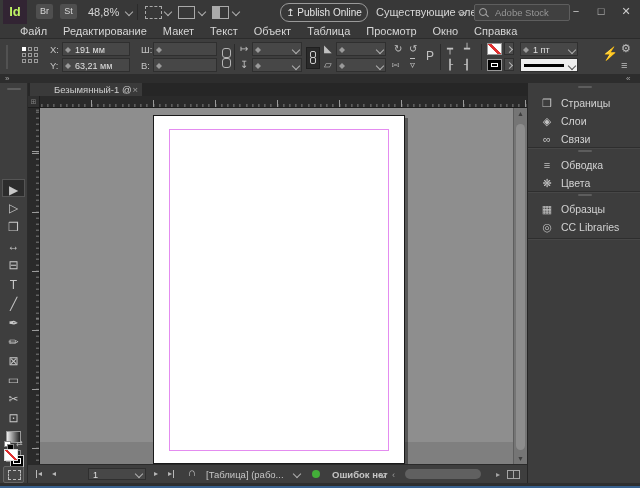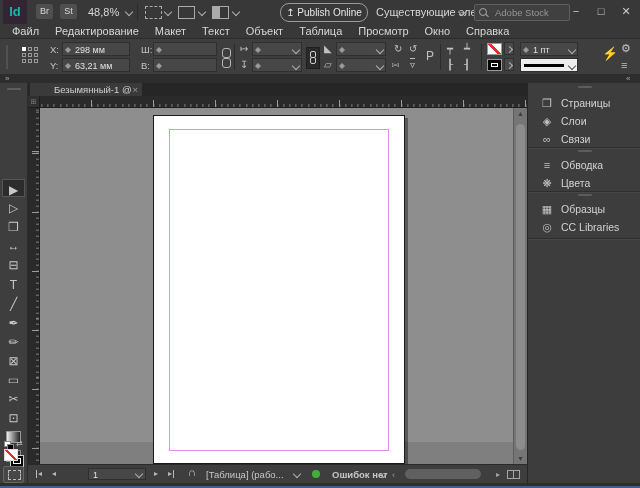--- a/index.html
+++ b/index.html
@@ -1,41 +1,41 @@
 <!DOCTYPE html>
 <html><head>
 <meta charset="utf-8">
 <style>
   html,body{margin:0;padding:0;background:#1e1e1e;}
   #app{position:relative;width:640px;height:488px;background:#3e3e3e;overflow:hidden;
        font-family:"Liberation Sans",sans-serif;color:#cccccc;-webkit-user-select:none;}
   
   #titlebar{position:absolute;left:0;top:0;width:640px;height:24px;background:#383838;}
-  #logo{position:absolute;left:3px;top:0;width:24px;height:24px;background:#322433;color:#14b8a6;
+  #logo{position:absolute;left:3px;top:0;width:24px;height:24px;background:#322433;color:#bef264;
         font-weight:bold;font-size:13px;line-height:24px;text-align:center;}
   .badge{position:absolute;top:4px;width:17px;height:15px;background:#4f4f4f;border-radius:2px;
          color:#d8d8d8;font-size:9px;line-height:15px;text-align:center;}
   .tb-txt{position:absolute;top:0;height:24px;line-height:24px;font-size:11px;color:#d6d6d6;}
   .chv-abs{position:absolute;width:5px;height:5px;border-right:1px solid #b0b0b0;border-bottom:1px solid #b0b0b0;
        transform:rotate(45deg);}
   .vsep{position:absolute;width:1px;background:#2b2b2b;}
   .vicon{position:absolute;width:15px;height:11px;top:6px;}
   #publish{position:absolute;left:280px;top:3px;width:86px;height:17px;border:1px solid #9a9a9a;border-radius:9px;
            font-size:10px;line-height:17px;text-align:center;color:#e6e6e6;}
   #searchbox{position:absolute;left:474px;top:4px;width:94px;height:15px;background:#404040;border:1px solid #5e5e5e;
              border-radius:2px;}
   #searchbox input{position:absolute;left:18px;top:0;width:72px;height:13px;background:transparent;border:none;outline:none;
              color:#cfcfcf;font-size:9.5px;font-family:"Liberation Sans",sans-serif;}
   #searchbox input::placeholder{color:#969696;}
   .mag{position:absolute;left:4px;top:3px;width:6px;height:6px;border:1.3px solid #a8a8a8;border-radius:50%;}
   .mag:after{content:"";position:absolute;left:5px;top:6px;width:4px;height:1.3px;background:#a8a8a8;transform:rotate(45deg);}
   .winbtn{position:absolute;top:0;width:20px;height:22px;text-align:center;line-height:22px;font-size:11px;color:#cccccc;}
   
   #menubar{position:absolute;left:0;top:24px;width:640px;height:15px;background:#383838;border-bottom:1px solid #2b2b2b;
-           display:flex;align-items:center;padding-left:4px;box-sizing:border-box;}
+           display:flex;align-items:center;padding-left:12px;box-sizing:border-box;}
   .menu-item{font-size:11px;color:#d6d6d6;padding:0 8px;line-height:15px;}
   
   #controlbar{position:absolute;left:0;top:40px;width:640px;height:34px;background:#3e3e3e;border-bottom:1px solid #2b2b2b;}
   .fld{position:absolute;height:14px;background:#474747;border:1px solid #2f2f2f;box-sizing:border-box;}
   .fval{position:absolute;left:12px;top:1px;font-size:9px;color:#e0e0e0;line-height:12px;white-space:nowrap;}
   .flbl{position:absolute;font-size:9.5px;color:#c4c4c4;}
   .stp{position:absolute;left:2px;top:1px;width:7px;height:11px;}
   .stp .u{position:absolute;left:0;top:0;width:0;height:0;border:3px solid transparent;border-bottom:3px solid #9a9a9a;}
   .stp .d{position:absolute;left:0;top:6px;width:0;height:0;border:3px solid transparent;border-top:3px solid #9a9a9a;}
   .cicon{position:absolute;font-size:10px;color:#c0c0c0;line-height:12px;}
@@ -158,21 +158,21 @@
       <span class="refdot"></span>
         <span class="refdot"></span>
         <span class="refdot"></span>
     </div>
     <span class="flbl" style="left:50px;top:4px;">X:</span>
     <div class="fld" style="left:62px;top:2px;width:68px;">
       <span class="stp">
           <i class="u"></i>
           <i class="d"></i>
         </span>
-      <span class="fval">298 мм</span>
+      <span class="fval">191 мм</span>
     </div>
     <span class="flbl" style="left:50px;top:20px;">Y:</span>
     <div class="fld" style="left:62px;top:18px;width:68px;">
       <span class="stp">
           <i class="u"></i>
           <i class="d"></i>
         </span>
       <span class="fval">63,21 мм</span>
     </div>
     <span class="flbl" style="left:141px;top:4px;">Ш:</span>

